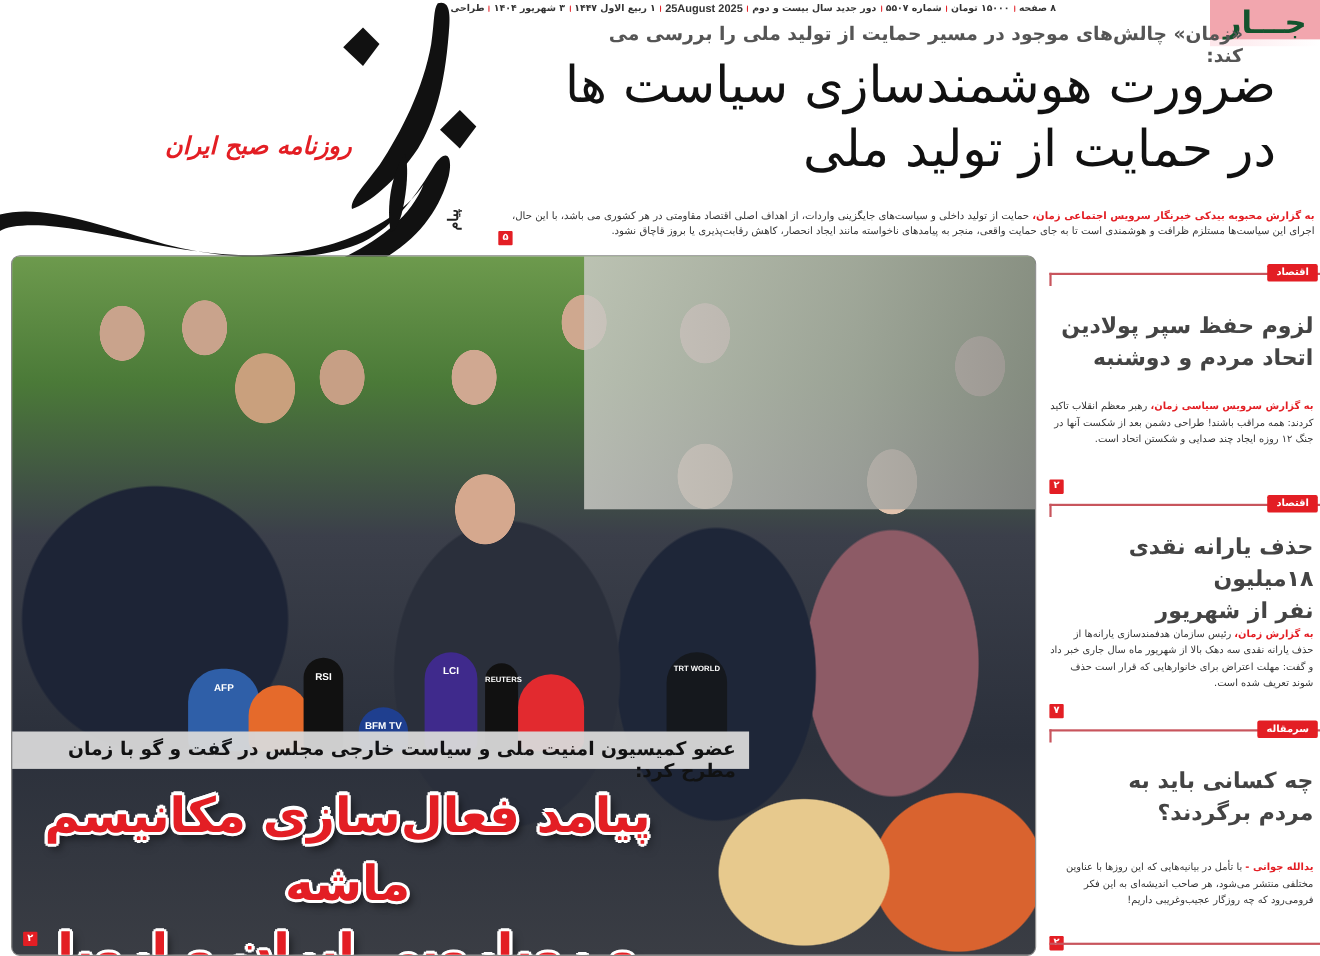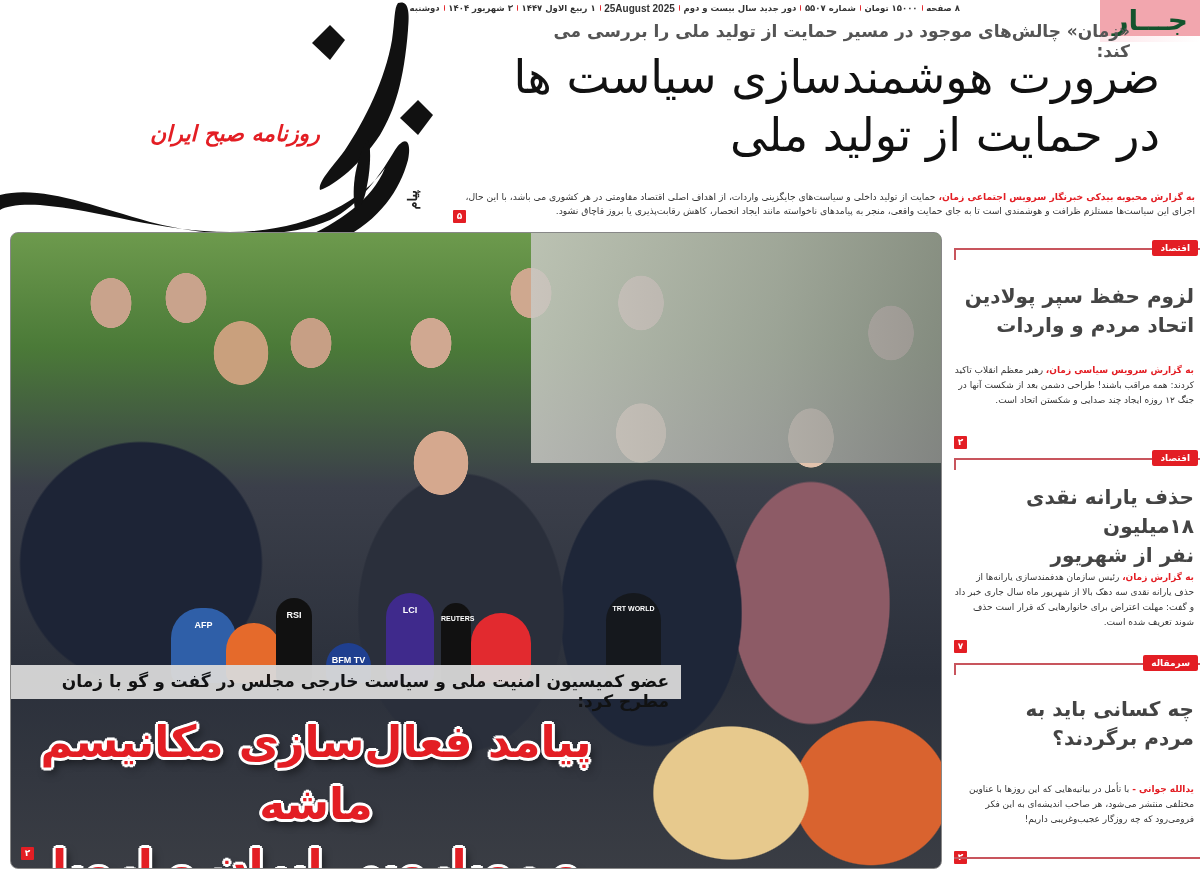--- a/index.html
+++ b/index.html
@@ -71,21 +71,21 @@
   .section .body { position: absolute; right: 6px; width: 240px; text-align: right; font-size: 9px; line-height: 15px; color: #333; }
   .section .body .by { color: #e31e24; font-weight: bold; }
   .section .pg { position: absolute; left: 4px; }
   .section .bottom-line { position: absolute; left: 4px; right: 0; height: 2px; background: #c8555d; }
 </style>
 </head>
 <body>
 
 <div class="dateline rtl">
   <span class="dot"></span>
-  <span>دوشنبه</span>
+  <span>طراحی</span>
   <span class="dot"></span>
   <span>۳ شهریور ۱۴۰۴</span>
   <span class="dot"></span>
   <span>۱ ربیع الاول ۱۴۴۷</span>
   <span class="dot"></span>
   <span class="latin">25August 2025</span>
   <span class="dot"></span>
   <span>دور جدید سال بیست و دوم</span>
   <span class="dot"></span>
   <span>شماره ۵۵۰۷</span>
@@ -147,21 +147,21 @@
   <span class="pg-badge photo-page">۲</span>
 </div>
 
 <div class="sidebar">
 
   <div class="section" style="top:0;height:210px;">
     <div class="frame"></div>
     <span class="tag rtl">اقتصاد</span>
     <div class="title rtl" style="top:42px;">
       <div>لزوم حفظ سپر پولادین</div>
-      <div>اتحاد مردم و واردات</div>
+      <div>اتحاد مردم و دوشنبه</div>
     </div>
     <div class="body rtl" style="top:123px;">
       <span class="by">به گزارش سرویس سیاسی زمان،</span><span> رهبر معظم انقلاب تاکید کردند: همه مراقب باشند! طراحی دشمن بعد از شکست آنها در جنگ ۱۲ روزه ایجاد چند صدایی و شکستن اتحاد است.</span>
     </div>
     <span class="pg-badge pg" style="top:196px;">۲</span>
   </div>
 
   <div class="section" style="top:210px;height:210px;">
     <div class="frame"></div>
     <span class="tag rtl">اقتصاد</span>

